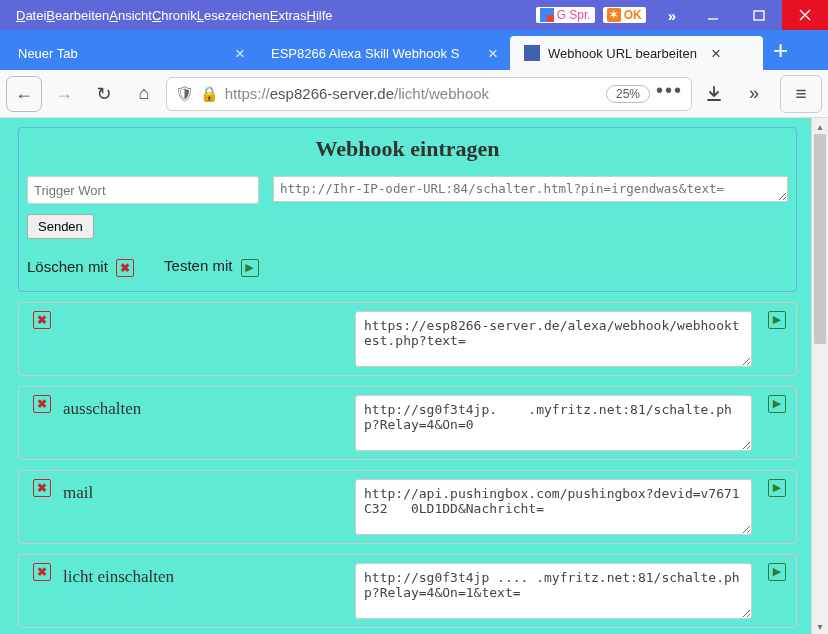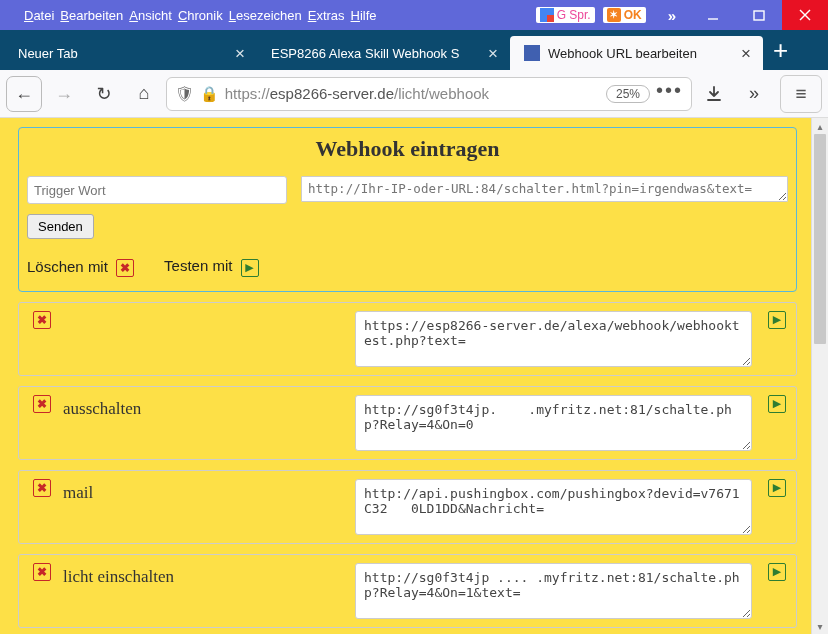--- a/index.html
+++ b/index.html
@@ -1,61 +1,61 @@
 <!DOCTYPE html>
 <html><head>
 <meta charset="utf-8">
 <style>
 *{box-sizing:border-box;margin:0;padding:0;font-family:"Segoe UI",Tahoma,sans-serif}
 body{width:828px;height:634px;overflow:hidden;background:#5f68d9;position:relative}
 .titlebar{height:30px;background:#5f68d9;display:flex;align-items:center;color:#fff;font-size:13px}
-.menu{display:flex;gap:6px;padding-left:24px;flex:1}
+.menu{display:flex;gap:0;padding-left:16px;flex:1}
 .menu span{cursor:default}
 .menu span u{text-decoration:underline}
 .tb-icons{display:flex;align-items:center;gap:8px;padding-right:0}
 .gspr{background:#fff;padding:1px 4px;border-radius:2px;color:#ec4899;font-size:12px;display:flex;align-items:center;gap:3px}
 .gspr-ico{display:inline-block;width:14px;height:14px;background:#4285f4;position:relative}
 .gspr-ico::after{content:"";position:absolute;right:0;bottom:0;width:7px;height:7px;background:#ea4335}
 .ok-badge{background:#fff;padding:1px 4px;border-radius:2px;color:#f58220;font-size:12px;font-weight:bold;display:flex;align-items:center;gap:3px}
 .ok-ico{display:inline-block;width:14px;height:14px;background:#f58220;color:#fff;font-size:10px;text-align:center;line-height:14px;border-radius:2px}
 .tb-chev{color:#fff;font-size:15px;padding:0 14px;font-weight:bold}
 .winbtns{display:flex}
 .winbtn{width:46px;height:30px;display:flex;align-items:center;justify-content:center;color:#fff;font-size:14px}
 .winbtn svg{width:12px;height:12px}
 .winbtn.close{background:#e81123}
-.tabstrip{height:40px;background:#0c4a6e;display:flex;align-items:flex-end;padding:0 4px}
+.tabstrip{height:40px;background:#3b82f6;display:flex;align-items:flex-end;padding:0 4px}
 .tab{height:34px;display:flex;align-items:center;padding:0 8px 0 14px;color:#fff;font-size:13px;border-top-left-radius:4px;border-top-right-radius:4px;gap:10px;position:relative}
 .tab.inactive{width:253px;justify-content:space-between}
-.tab.active{background:#f9f9fb;color:#222;width:253px;justify-content:space-between}
+.tab.active{background:#f9f9fb;color:#222;width:253px;}
 .tab-close{font-size:17px;opacity:.85;padding:0 4px;line-height:1}
 .tab-fav{width:16px;height:16px;display:inline-block;background:#4060b0;flex-shrink:0}
 .tab-title-wrap{display:flex;align-items:center;gap:8px;overflow:hidden;white-space:nowrap}
 .newtab-plus{color:#fff;font-size:26px;padding:0 10px 4px;font-weight:300}
 .toolbar{height:48px;background:#f9f9fb;display:flex;align-items:center;padding:0 6px;gap:4px;border-bottom:1px solid #ddd}
 .navbtn{width:36px;height:36px;border-radius:6px;display:flex;align-items:center;justify-content:center;font-size:18px;color:#444}
 .navbtn.back{border:1px solid #bbb;border-radius:7px}
 .navbtn.fwd{color:#aaa}
 .urlbar{flex:1;height:34px;border:1px solid #ccc;border-radius:6px;background:#fff;display:flex;align-items:center;padding:0 8px;gap:6px;font-size:15px;color:#555}
 .urlbar .shield,.urlbar .lock{font-size:15px;color:#666}
 .url-text{flex:1;overflow:hidden;white-space:nowrap}
 .url-text .gray{color:#888}
 .zoom-pill{border:1px solid #bbb;border-radius:12px;padding:1px 9px;font-size:12px;color:#555}
 .dots{font-size:20px;color:#555;letter-spacing:2px;line-height:0;padding-bottom:7px}
 .hamburger{width:42px;height:38px;border:1px solid #ccc;border-radius:6px;display:flex;align-items:center;justify-content:center;font-size:19px;color:#555;margin-left:4px}
 .content-wrap{display:flex;height:516px;background:#fff}
-.content{flex:1;overflow-y:auto;padding:9px 14px 4px 18px;background:#fde047}
+.content{flex:1;overflow-y:auto;padding:9px 14px 4px 18px;background:#5eead4}
 .scrollbar{width:17px;background:#f0f0f0;border-left:1px solid #ddd;position:relative}
 .scroll-thumb{position:absolute;top:16px;left:2px;right:2px;height:210px;background:#c8c8c8;border-radius:1px}
 .scroll-arrow{position:absolute;left:0;right:0;height:16px;display:flex;align-items:center;justify-content:center;font-size:10px;color:#777}
 .scroll-arrow.up{top:0}
 .scroll-arrow.down{bottom:0}
 .form-card{border:1px solid #5bb8d9;border-radius:4px;padding:6px 8px 14px}
 h2.page-title{text-align:center;font-family:Georgia,serif;font-size:22px;font-weight:bold;color:#333;margin:2px 0 14px}
 .form-row{display:flex;gap:14px;align-items:flex-start}
-.trigger-input{width:260px;height:28px;border:1px solid #ccc;border-radius:3px;padding:4px 6px;font-size:13px;color:#888}
+.trigger-input{width:232px;height:28px;border:1px solid #ccc;border-radius:3px;padding:4px 6px;font-size:13px;color:#888}
 .url-textarea{flex:1;height:26px;border:1px solid #ccc;border-radius:1px;padding:4px 6px;font-family:monospace;font-size:12.5px;color:#888;resize:both;overflow:auto}
 .send-btn{margin-top:10px;padding:4px 10px;font-size:13px;background:#efefef;border:1px solid #aaa;border-radius:3px;cursor:pointer}
 .legend{margin-top:18px;font-family:Georgia,serif;font-size:15px;color:#222;display:flex;gap:30px;align-items:flex-end}
 .ico-del{display:inline-flex;width:18px;height:18px;border:1.5px solid #c62828;color:#c62828;align-items:center;justify-content:center;font-size:12px;font-weight:bold;border-radius:2px;margin-left:4px;font-family:sans-serif}
 .ico-play{display:inline-flex;width:18px;height:18px;border:1.5px solid #2e7d32;color:#2e7d32;align-items:center;justify-content:center;font-size:11px;border-radius:2px;margin-left:4px;font-family:sans-serif}
 .webhook-row{border:1px solid #ccc;border-radius:3px;margin-top:10px;padding:8px 10px;display:flex;align-items:flex-start;gap:12px}
 .wh-del{flex-shrink:0}
 .wh-trigger{width:280px;font-family:Georgia,serif;font-size:17px;color:#333;padding-top:4px}
 .wh-url{flex:1;border:1px solid #ccc;border-radius:3px;padding:6px 8px;font-family:monospace;font-size:13px;color:#444;min-height:56px;resize:both;overflow:auto;word-break:break-all}
 .wh-play{flex-shrink:0}

